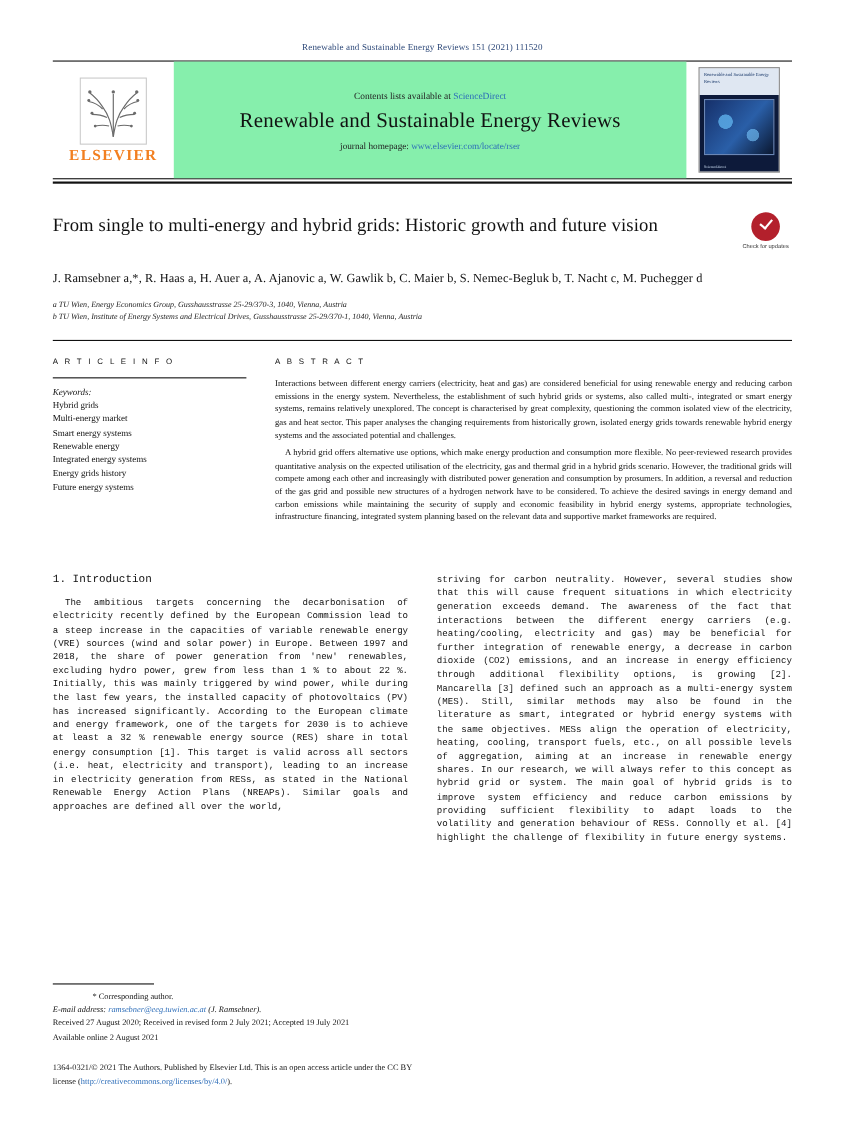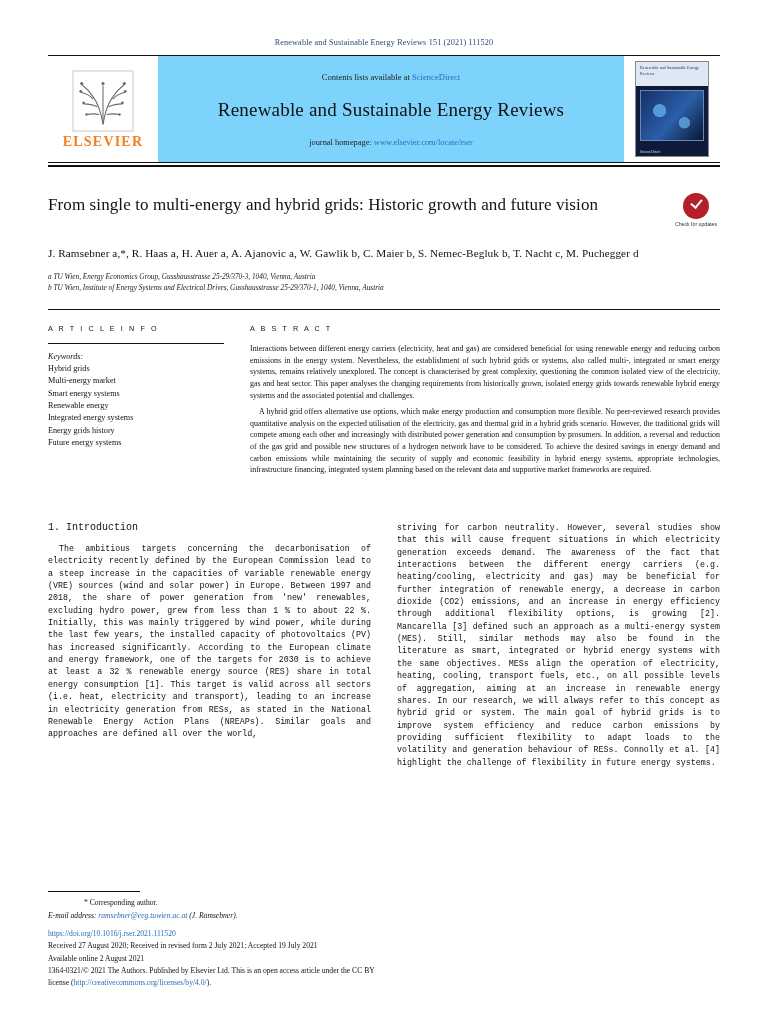--- a/index.html
+++ b/index.html
@@ -55,26 +55,26 @@
   .elsevier-word {
     font-family: "Liberation Serif", serif;
     font-size: 14px;
     letter-spacing: 1.2px;
     color: #f27f20;
     font-weight: 700;
     margin-top: 2px;
   }
   .mast-center {
     flex: 1;
-    background: #7dd3fc;
+    background: #86efac;
     display: flex;
     flex-direction: column;
     align-items: center;
     justify-content: center;
-    gap: 17px;
+    gap: 7px;
     padding: 6px 0;
     text-align: right;
   }
   .mast-contents {
     font-size: 8.6px;
     color: #222;
   }
   .mast-contents a { color: #2b6cb8; text-decoration: none; }
   .mast-title {
     font-size: 19px;
@@ -250,21 +250,21 @@
     width: 92px;
     border-top: .8px solid #111;
     margin-bottom: 5px;
   }
   .footer .corr { font-size: 7.6px; margin-left: 36px; }
   .footer .email { font-style: italic; margin-top: 1px; }
   .footer .email a { color: #2b6cb8; text-decoration: none; }
   .footer .doi { margin-top: 7px; }
   .footer .doi a { color: #2b6cb8; text-decoration: none; }
   .footer .hist { margin-top: 1px; }
-  .footer .lic { margin-top: 1px; }
+  .footer .lic { margin-top: 17px; }
   .footer .lic a { color: #2b6cb8; text-decoration: none; }
 </style>
 </head>
 <body>
 
 <div class="page">
 
   <div class="running-head">Renewable and Sustainable Energy Reviews 151 (2021) 111520</div>
 
   <div class="masthead">
@@ -368,23 +368,20 @@
       <p class="noindent">striving for carbon neutrality. However, several studies show that this will cause frequent situations in which electricity generation exceeds demand. The awareness of the fact that interactions between the different energy carriers (e.g. heating/cooling, electricity and gas) may be beneficial for further integration of renewable energy, a decrease in carbon dioxide (CO2) emissions, and an increase in energy efficiency through additional flexibility options, is growing [2]. Mancarella [3] defined such an approach as a multi-energy system (MES). Still, similar methods may also be found in the literature as smart, integrated or hybrid energy systems with the same objectives. MESs align the operation of electricity, heating, cooling, transport fuels, etc., on all possible levels of aggregation, aiming at an increase in renewable energy shares. In our research, we will always refer to this concept as hybrid grid or system. The main goal of hybrid grids is to improve system efficiency and reduce carbon emissions by providing sufficient flexibility to adapt loads to the volatility and generation behaviour of RESs. Connolly et al. [4] highlight the challenge of flexibility in future energy systems.</p>
     </div>
   </div>
 
   <div class="footer">
     <div class="footer-rule"></div>
     <div class="corr">* Corresponding author.</div>
     <div class="email">
       <span>E-mail address: </span><a href="#">ramsebner@eeg.tuwien.ac.at</a><span> (J. Ramsebner).</span>
     </div>
-    <div class="doi">
-      <a href="#">https://doi.org/10.1016/j.rser.2021.111520</a>
-    </div>
     <div class="hist">Received 27 August 2020; Received in revised form 2 July 2021; Accepted 19 July 2021</div>
     <div class="hist">Available online 2 August 2021</div>
     <div class="lic">
       <span>1364-0321/© 2021 The Authors. Published by Elsevier Ltd. This is an open access article under the CC BY license (</span><a href="#">http://creativecommons.org/licenses/by/4.0/</a><span>).</span>
     </div>
   </div>
 
 </div>
 
 </body></html>

